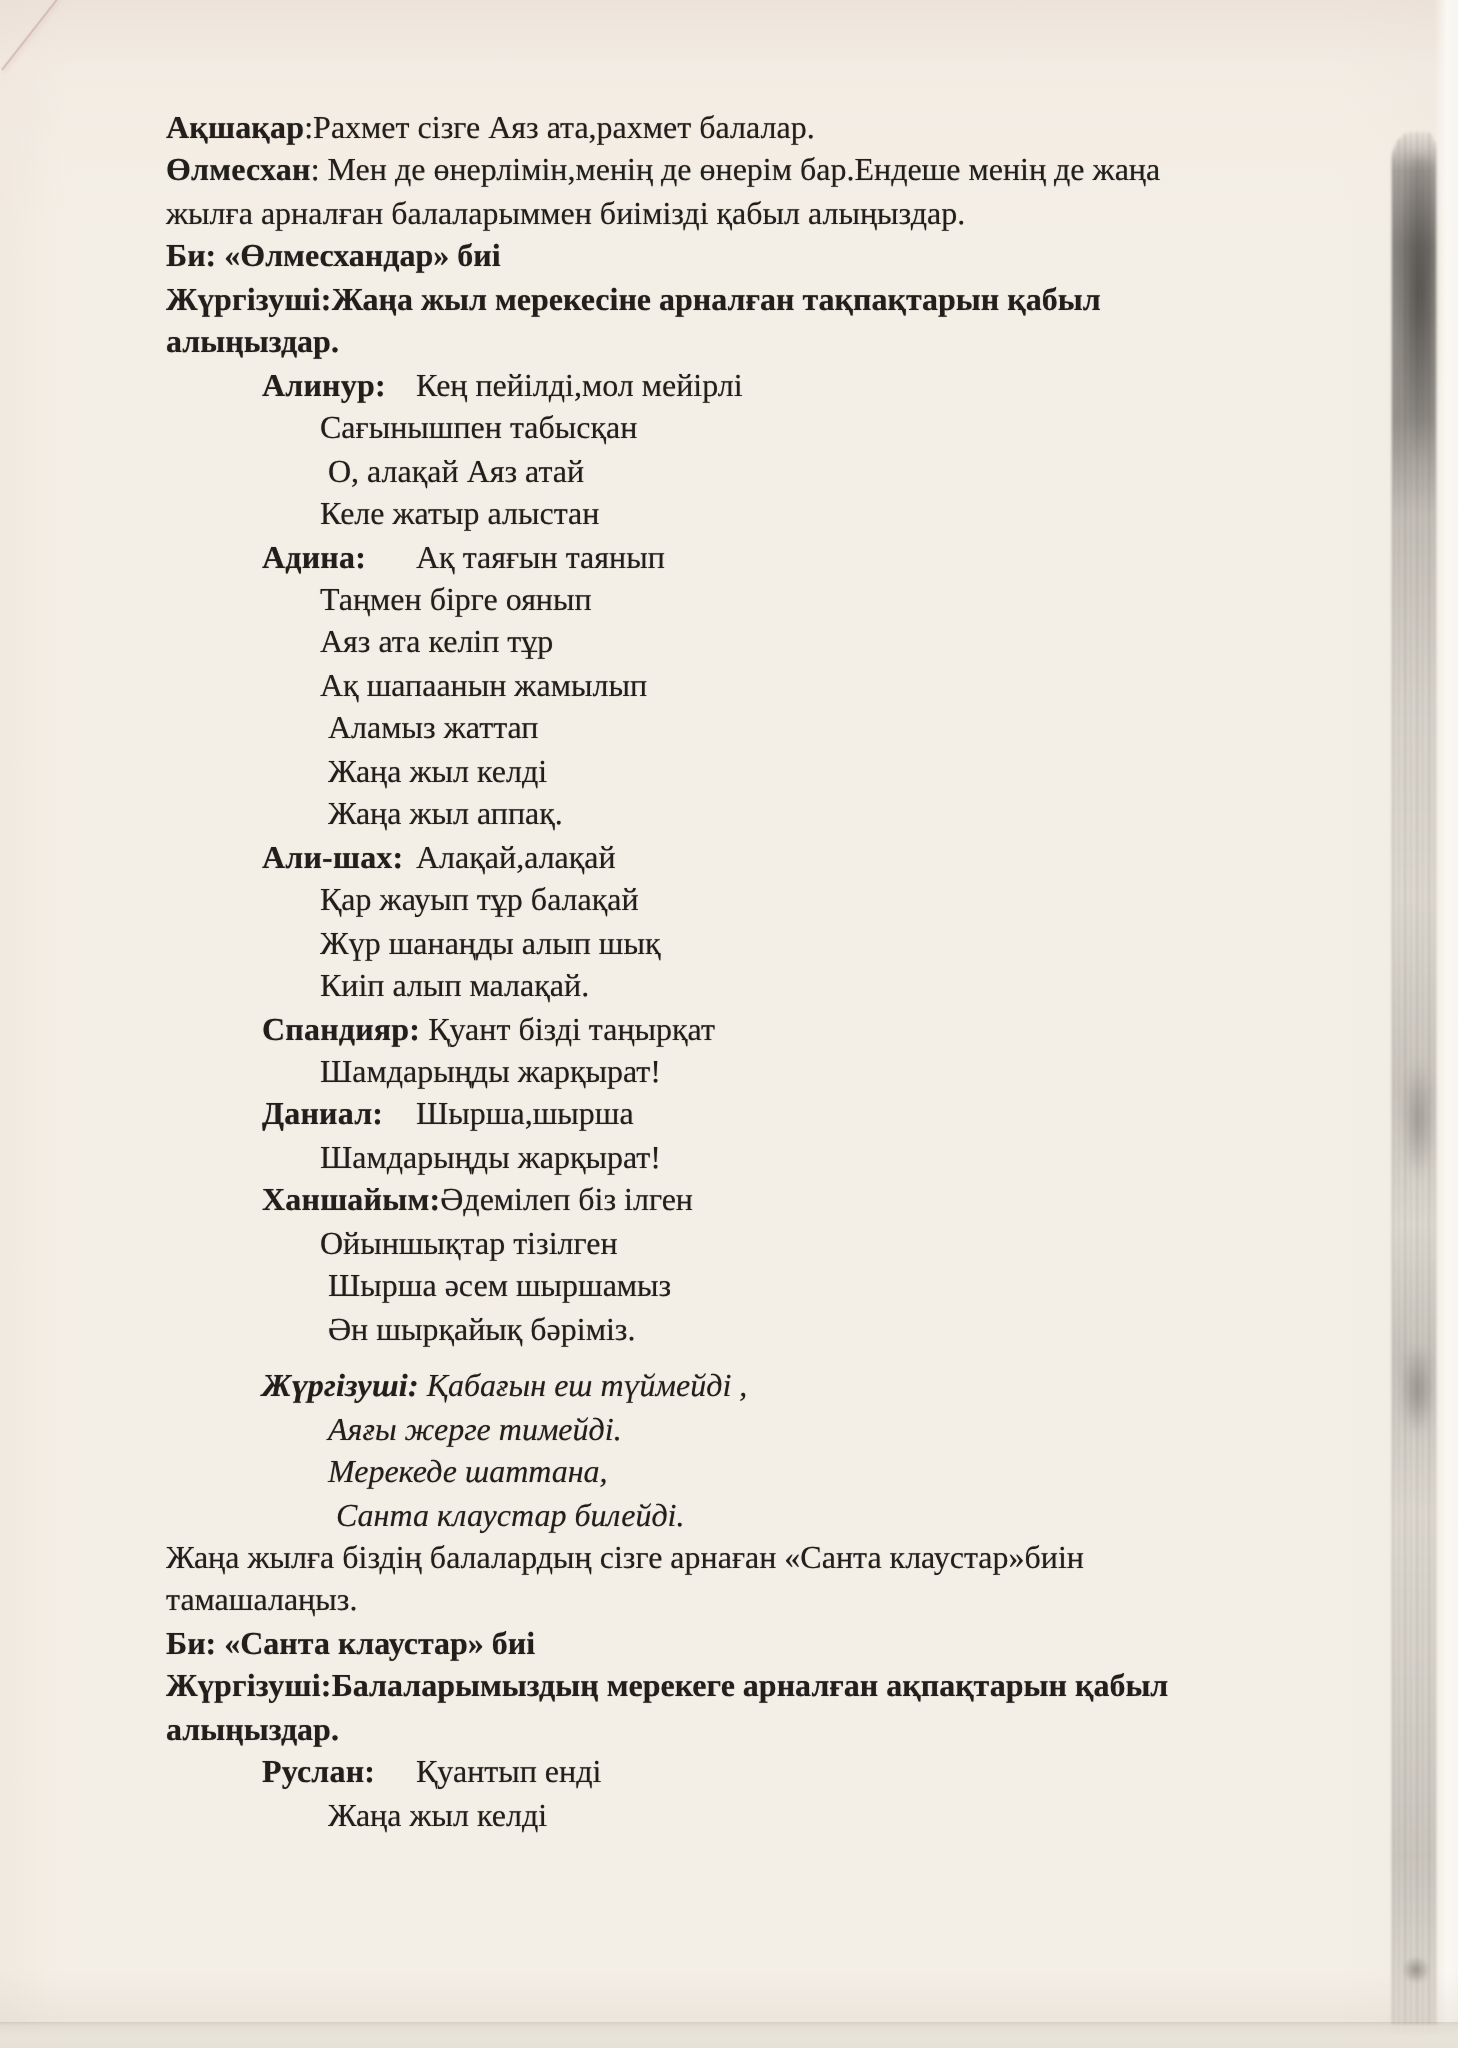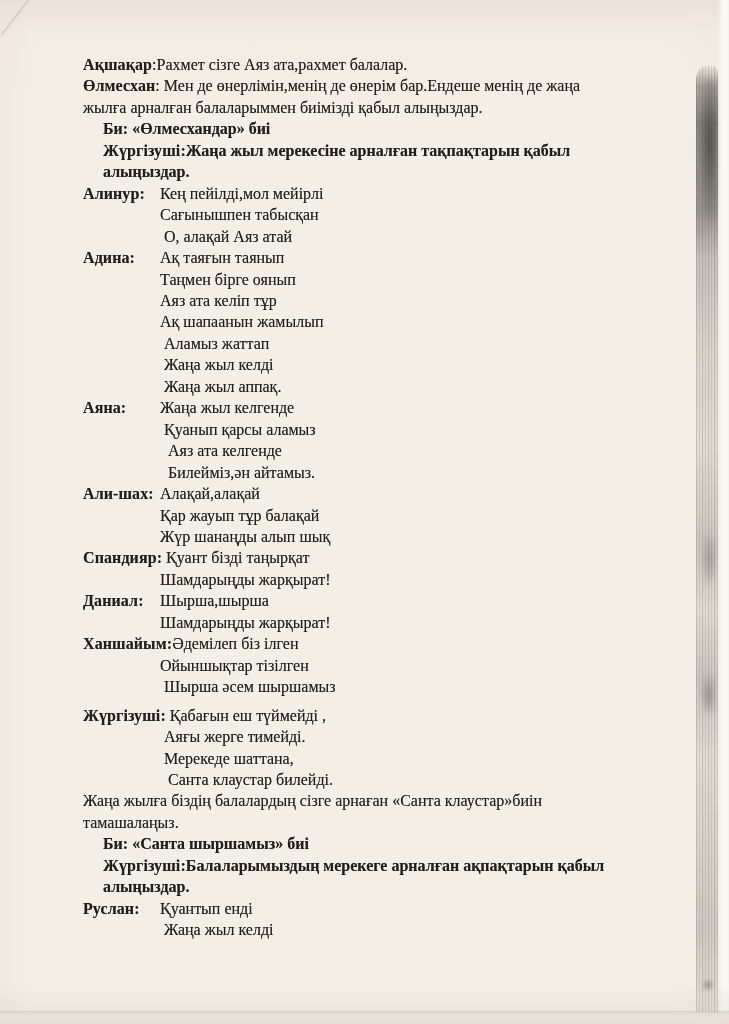--- a/index.html
+++ b/index.html
@@ -34,24 +34,24 @@
     position: absolute;
     left: 83px;
     top: 54px;
     width: 566px;
     font-size: 16px;
     line-height: 21.45px;
     text-shadow: 0 0 0.5px rgba(45,40,36,0.55);
   }
   .line { white-space: pre-wrap; min-height: 21.45px; }
   .speaker { font-weight: bold; letter-spacing: 0.1px; }
-  .block.verse .line.first .speaker { display: inline-block; min-width: 77px; }
+  .block.verse .line.first .speaker { display: inline-block; min-width: 77px; margin-left: 48px; }
   .block.verse .line.cont { padding-left: 77px; }
-  .block.heading { font-weight: bold; margin-left: 20px; }
-  .block.gap { margin-top: 7px; }
+  .block.heading { font-weight: bold; }
+  .block.gap { margin-top: 7px; font-style: italic; }
   
   .right-strip {
     position: absolute;
     right: 0; top: 0;
     width: 12px; height: 100%;
     background: linear-gradient(90deg, rgba(247,244,238,0) 0, #faf8f3 55%, #f7f5ef 100%);
   }
   
   .edge-smudge {
     position: absolute;
@@ -142,68 +142,65 @@
         <div class="line first"><span class="txt">Би: «Өлмесхандар» биі</span></div>
       </div>
       <div class="block heading">
         <div class="line first"><span class="speaker">Жүргізуші:</span><span class="txt">Жаңа жыл мерекесіне арналған тақпақтарын қабыл</span></div>
         <div class="line cont"><span class="txt">алыңыздар.</span></div>
       </div>
       <div class="block verse">
         <div class="line first"><span class="speaker">Алинур:</span><span class="txt">Кең пейілді,мол мейірлі</span></div>
         <div class="line cont"><span class="txt">Сағынышпен табысқан</span></div>
         <div class="line cont"><span class="txt"> О, алақай Аяз атай</span></div>
+        <div class="line cont"><span class="txt">Келе жатыр алыстан</span></div>
       </div>
       <div class="block verse">
         <div class="line first"><span class="speaker">Адина:</span><span class="txt">Ақ таяғын таянып</span></div>
         <div class="line cont"><span class="txt">Таңмен бірге оянып</span></div>
         <div class="line cont"><span class="txt">Аяз ата келіп тұр</span></div>
         <div class="line cont"><span class="txt">Ақ шапаанын жамылып</span></div>
       </div>
       <div class="block verse">
         <div class="line cont"><span class="txt"> Аламыз жаттап</span></div>
         <div class="line cont"><span class="txt"> Жаңа жыл келді</span></div>
         <div class="line cont"><span class="txt"> Жаңа жыл аппақ.</span></div>
       </div>
       <div class="block verse">
-        <div class="line first"><span class="speaker">Аяна:</span><span class="txt">Жаңа жыл келгенде</span></div>
-        <div class="line cont"><span class="txt"> Қуанып қарсы аламыз</span></div>
-        <div class="line cont"><span class="txt">  Аяз ата келгенде</span></div>
-        <div class="line cont"><span class="txt">  Билейміз,ән айтамыз.</span></div>
-      </div>
-      <div class="block verse">
         <div class="line first"><span class="speaker">Али-шах:</span><span class="txt">Алақай,алақай</span></div>
         <div class="line cont"><span class="txt">Қар жауып тұр балақай</span></div>
         <div class="line cont"><span class="txt">Жүр шанаңды алып шық</span></div>
+        <div class="line cont"><span class="txt">Киіп алып малақай.</span></div>
       </div>
       <div class="block verse">
         <div class="line first"><span class="speaker">Спандияр:</span><span class="txt"> Қуант бізді таңырқат</span></div>
         <div class="line cont"><span class="txt">Шамдарыңды жарқырат!</span></div>
       </div>
       <div class="block verse">
         <div class="line first"><span class="speaker">Даниал:</span><span class="txt">Шырша,шырша</span></div>
         <div class="line cont"><span class="txt">Шамдарыңды жарқырат!</span></div>
       </div>
       <div class="block verse">
         <div class="line first"><span class="speaker">Ханшайым:</span><span class="txt">Әдемілеп біз ілген</span></div>
         <div class="line cont"><span class="txt">Ойыншықтар тізілген</span></div>
         <div class="line cont"><span class="txt"> Шырша әсем шыршамыз</span></div>
+        <div class="line cont"><span class="txt"> Ән шырқайық бәріміз.</span></div>
       </div>
       <div class="block verse gap">
         <div class="line first"><span class="speaker">Жүргізуші:</span><span class="txt"> Қабағын еш түймейді ,</span></div>
         <div class="line cont"><span class="txt"> Аяғы жерге тимейді.</span></div>
         <div class="line cont"><span class="txt"> Мерекеде шаттана,</span></div>
         <div class="line cont"><span class="txt">  Санта клаустар билейді.</span></div>
       </div>
       <div class="block para">
         <div class="line first"><span class="txt">Жаңа жылға біздің балалардың сізге арнаған «Санта клаустар»биін</span></div>
         <div class="line cont"><span class="txt">тамашалаңыз.</span></div>
       </div>
       <div class="block heading">
-        <div class="line first"><span class="txt">Би: «Санта шыршамыз» биі</span></div>
+        <div class="line first"><span class="txt">Би: «Санта клаустар» биі</span></div>
       </div>
       <div class="block heading">
         <div class="line first"><span class="speaker">Жүргізуші:</span><span class="txt">Балаларымыздың мерекеге арналған ақпақтарын қабыл</span></div>
         <div class="line cont"><span class="txt">алыңыздар.</span></div>
       </div>
       <div class="block verse">
         <div class="line first"><span class="speaker">Руслан:</span><span class="txt">Қуантып енді</span></div>
         <div class="line cont"><span class="txt"> Жаңа жыл келді</span></div>
       </div>
     </div>

